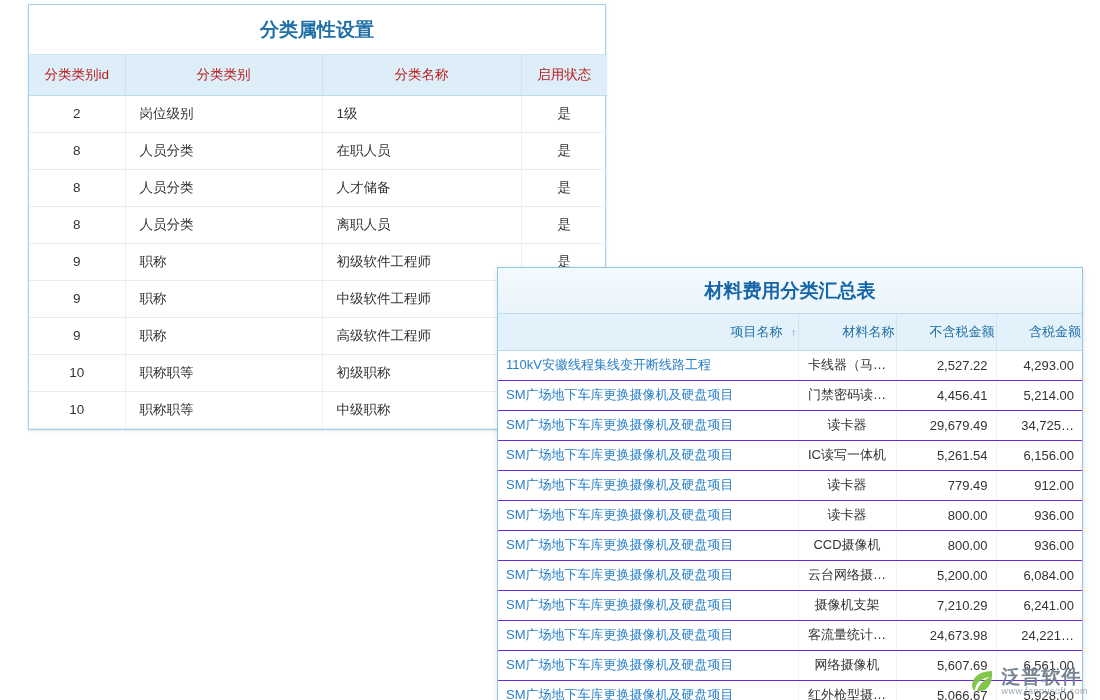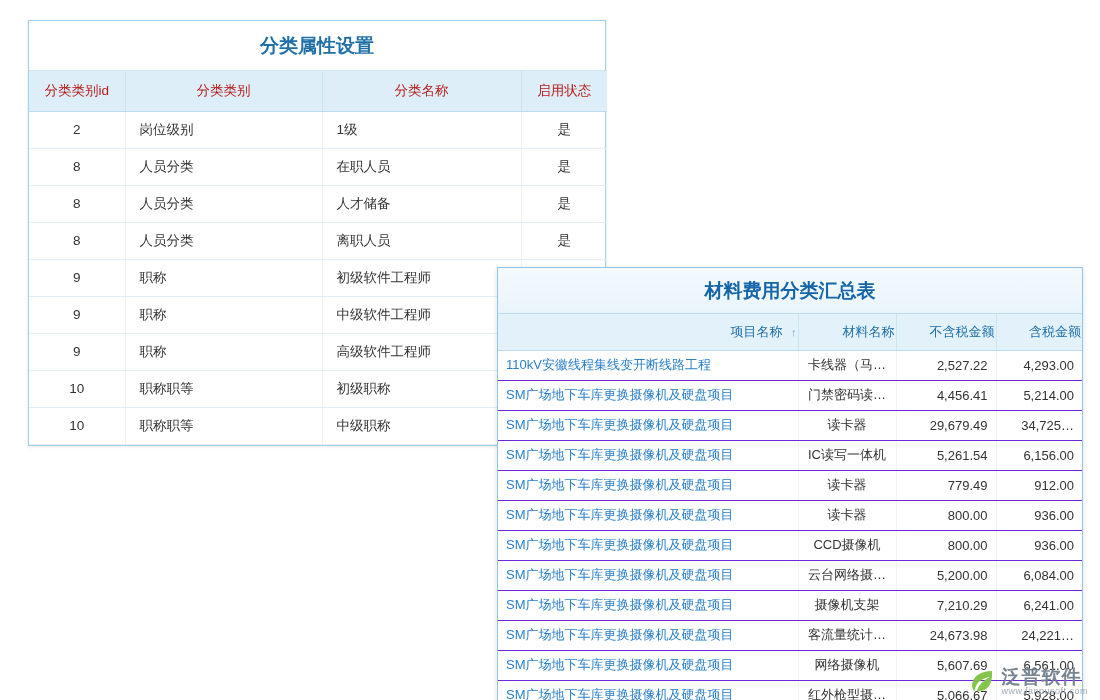--- a/index.html
+++ b/index.html
@@ -8,21 +8,21 @@
     width: 1100px; height: 700px;
     background: #ffffff;
     font-family: "Liberation Sans", sans-serif;
     overflow: hidden;
   }
   .stage { position: relative; width: 1100px; height: 700px; }
 
   
   .panel-a {
     position: absolute;
-    left: 28px; top: 20px;
+    left: 28px; top: 4px;
     width: 578px;
     background: #ffffff;
     border: 1px solid #9fd2e8;
     box-shadow: 0 1px 3px rgba(0,0,0,0.10);
   }
   .panel-a-title {
     height: 50px;
     line-height: 50px;
     text-align: center;
     font-size: 19px;

